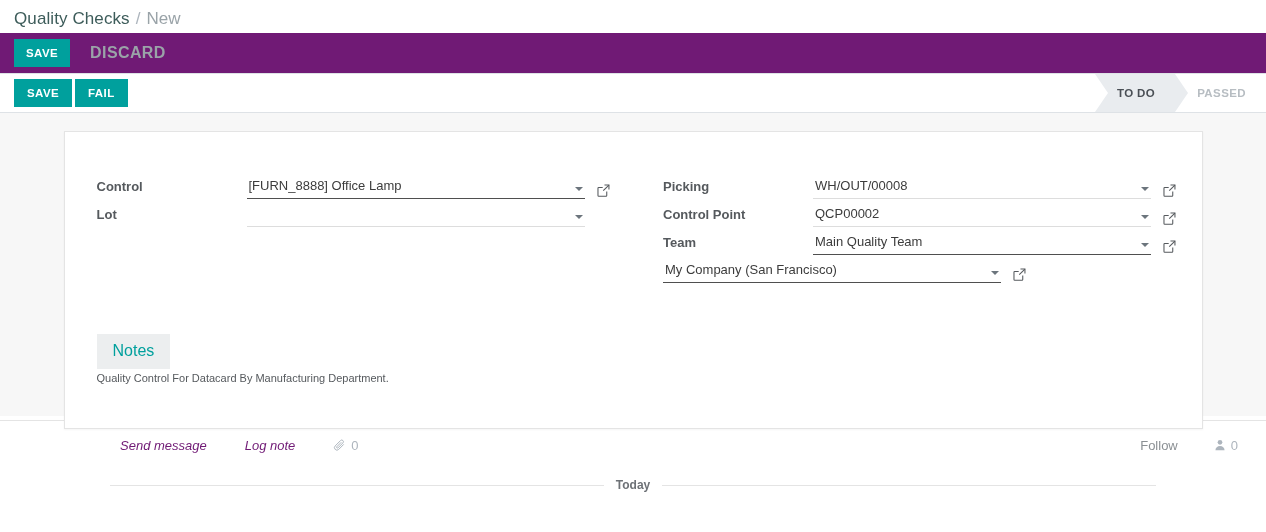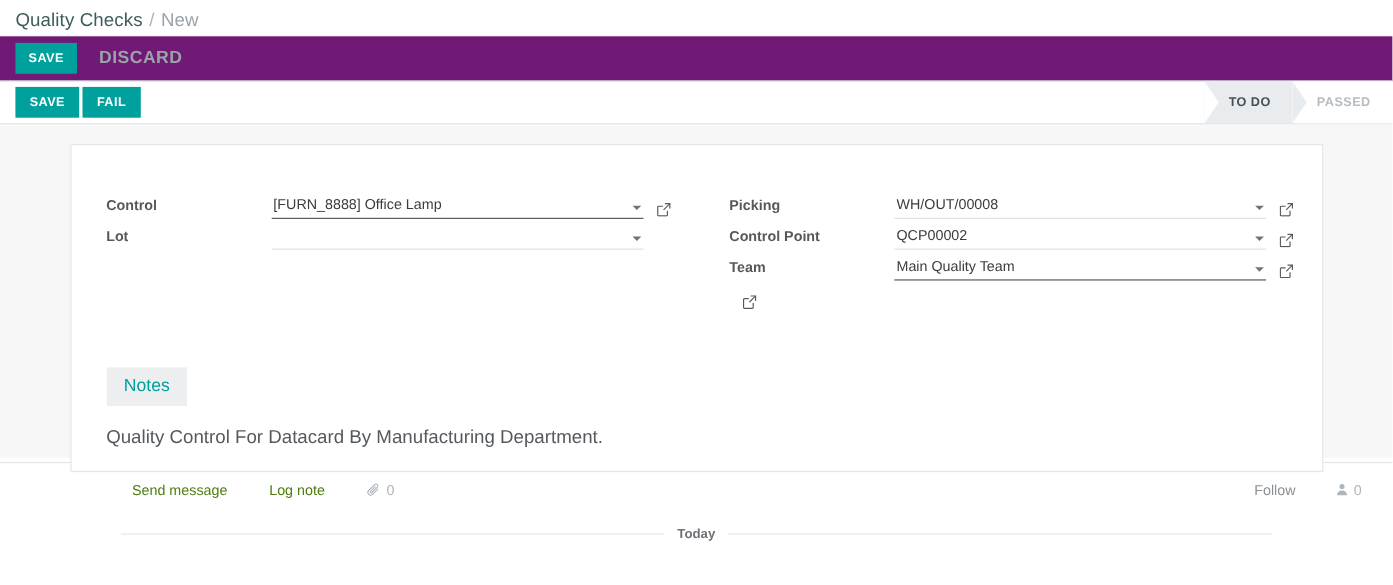--- a/index.html
+++ b/index.html
@@ -219,22 +219,21 @@
   #notebook { margin-top: 50px; }
   .nb-tab {
     display: inline-block;
     background: #eceeef;
     color: #00a09d;
     font-size: 16px;
     padding: 8px 16px 9px 16px;
     cursor: pointer;
   }
   #note-body {
-    margin-top: 20px;
-    font-size: 17px;
+    font-size: 11px;
     color: #55595d;
     line-height: 18px;
   }
 
   
   #chatter {
     background: #ffffff;
     padding: 0 0 0 0;
   }
   #chatter-topline {
@@ -244,25 +243,26 @@
   #chatter-bar {
     display: flex;
     align-items: center;
     height: 48px;
     padding: 0 28px 0 120px;
   }
   .chat-btn {
     background: none;
     border: none;
     font-size: 13px;
-    color: #4d7c0f;
+    color: #701a75;
     margin-right: 38px;
     padding: 4px 0;
     cursor: pointer;
     font-family: "Liberation Sans", sans-serif;
+    font-style: italic;
   }
   .chat-count {
     display: inline-flex;
     align-items: center;
     font-size: 13px;
     color: #adb5bd;
     cursor: pointer;
   }
   .chat-count svg { margin-right: 5px; }
   .spacer { flex: 1; }
@@ -392,20 +392,24 @@
           <span class="ext-link">
             <svg width="13" height="13" viewBox="0 0 16 16" fill="none" stroke="#55595d" stroke-width="1.3">
               <path d="M9.2 1.3h5.5v5.5"></path>
               <path d="M14.7 1.3 7.7 8.3"></path>
               <path d="M12 9.3v4.9a.9.9 0 0 1-.9.9H2.1a.9.9 0 0 1-.9-.9V5.2a.9.9 0 0 1 .9-.9H7"></path>
             </svg>
           </span>
         </div>
 
         <div class="field-row">
+          <div class="field-ctrl">
+            <input class="field-input filled-dark" type="text" value="My Company (San Francisco)" style="">
+            <span class="caret"></span>
+          </div>
           <span class="ext-link">
             <svg width="13" height="13" viewBox="0 0 16 16" fill="none" stroke="#55595d" stroke-width="1.3">
               <path d="M9.2 1.3h5.5v5.5"></path>
               <path d="M14.7 1.3 7.7 8.3"></path>
               <path d="M12 9.3v4.9a.9.9 0 0 1-.9.9H2.1a.9.9 0 0 1-.9-.9V5.2a.9.9 0 0 1 .9-.9H7"></path>
             </svg>
           </span>
         </div>
 
       </div>

